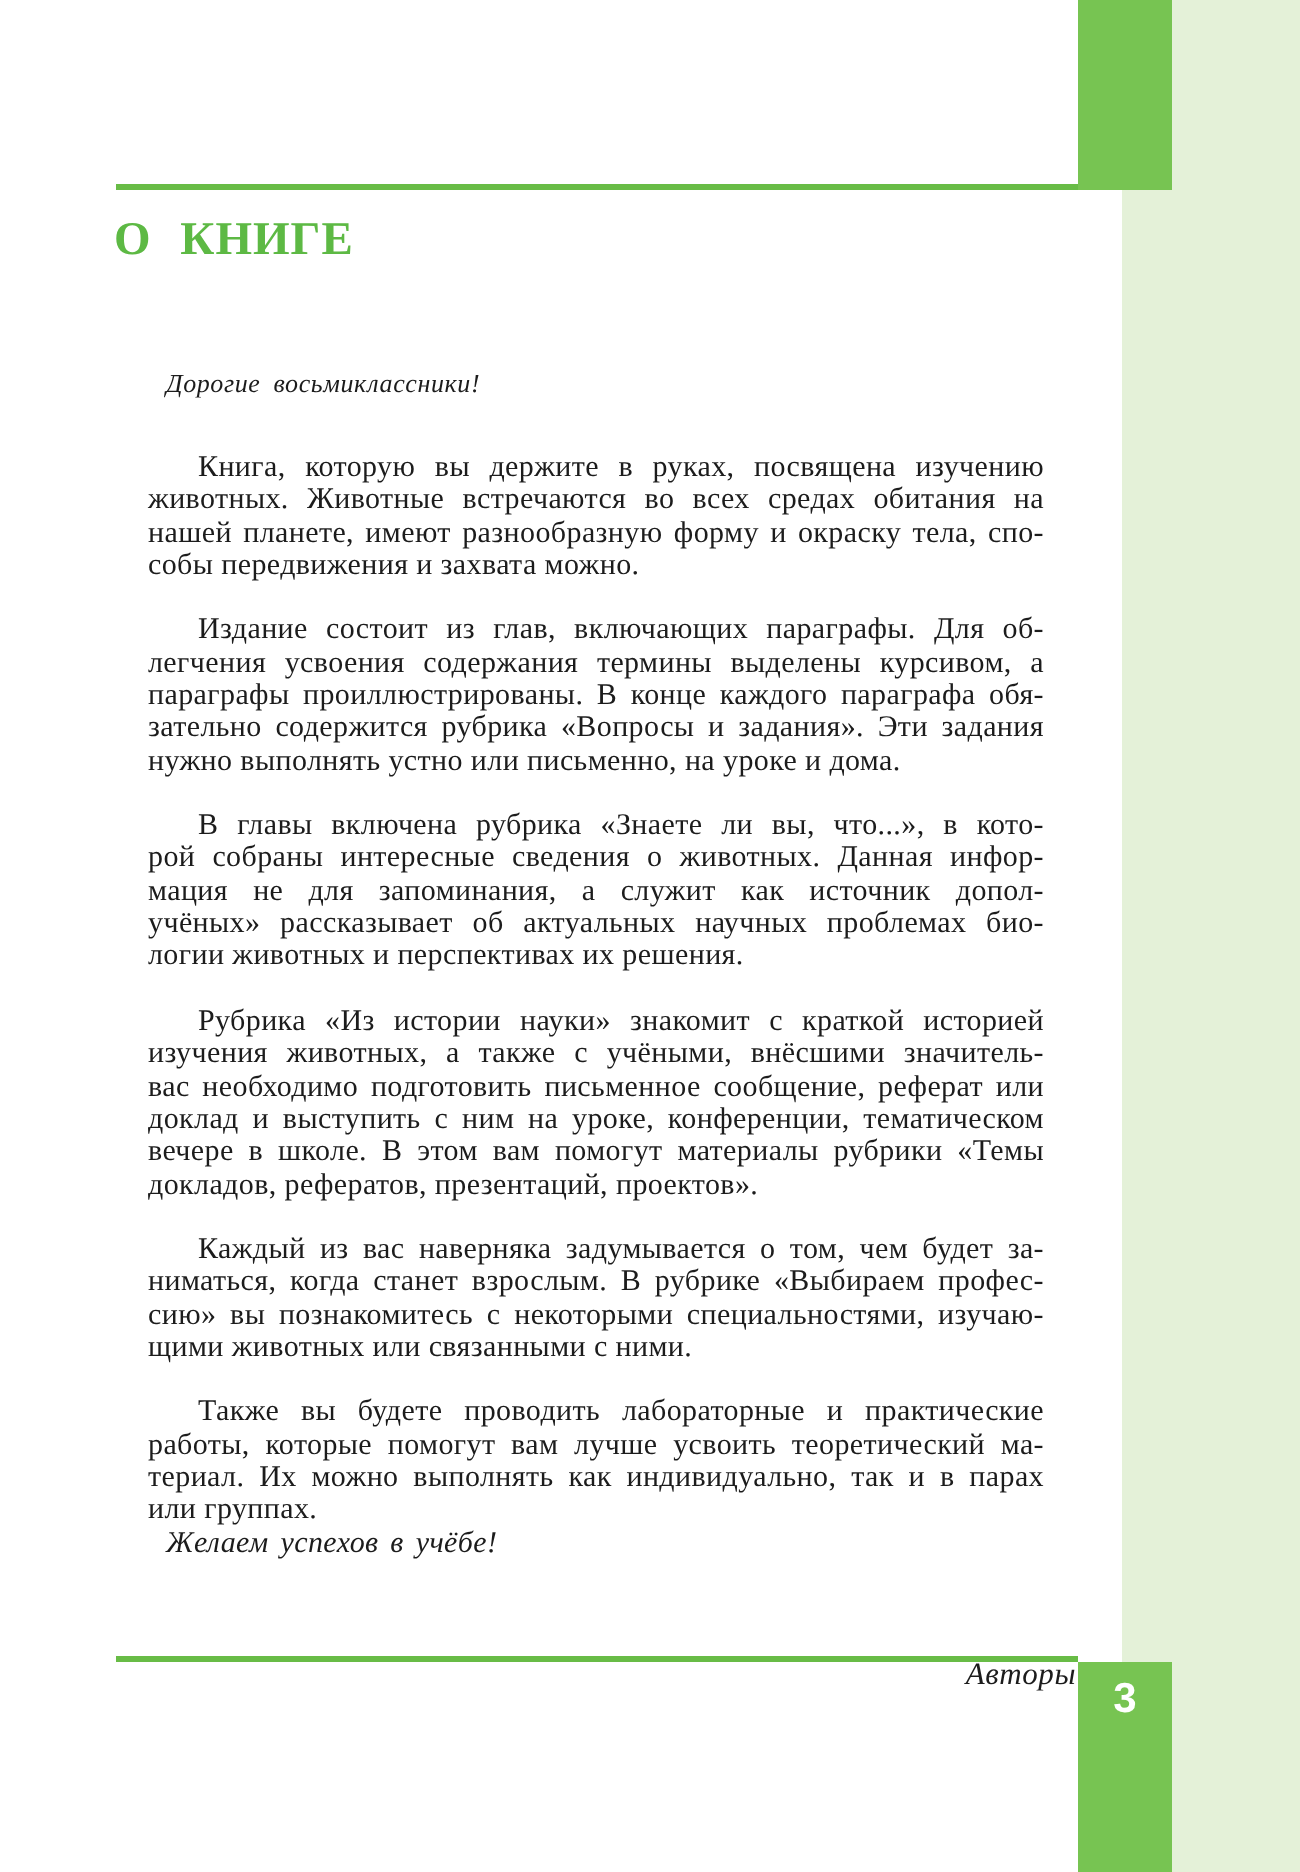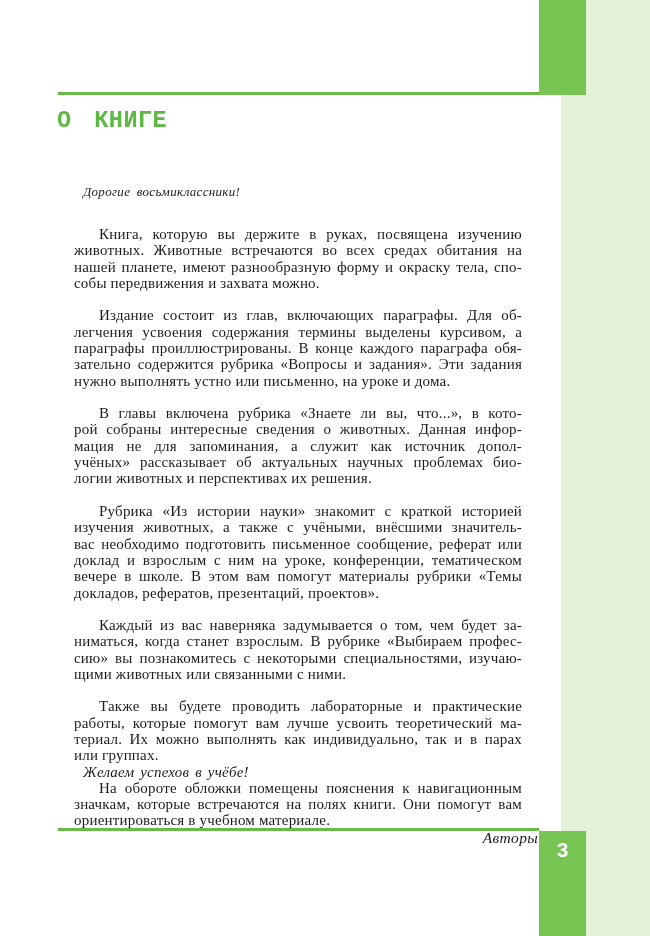--- a/index.html
+++ b/index.html
@@ -23,21 +23,21 @@
     background: var(--box, #77c452);
   }
   .header-rule {
     position: absolute;
     left: 58px; top: 92px; width: 481px; height: 2.5px;
     background: var(--rule, #68bc46);
   }
   .page-title {
     position: absolute;
     left: 57px; top: 109px;
-    font-family: Liberation Mono, monospace;
+    font-family: Liberation Serif, serif;
     font-weight: 700;
     font-size: 23.5px;
     line-height: 1;
     letter-spacing: 0.5px;
     word-spacing: 8px;
     color: var(--title, #5db944);
   }
   .greeting {
     position: absolute;
     left: 58px; top: 182px; width: 480px;
@@ -134,41 +134,36 @@
         <div class="line first">В главы включена рубрика «Знаете ли вы, что...», в кото-</div>
         <div class="line">рой собраны интересные сведения о животных. Данная инфор-</div>
         <div class="line">мация не для запоминания, а служит как источник допол-</div>
         <div class="line">учёных» рассказывает об актуальных научных проблемах био-</div>
         <div class="line last">логии животных и перспективах их решения.</div>
       </div>
       <div class="para">
         <div class="line first">Рубрика «Из истории науки» знакомит с краткой историей</div>
         <div class="line">изучения животных, а также с учёными, внёсшими значитель-</div>
         <div class="line">вас необходимо подготовить письменное сообщение, реферат или</div>
-        <div class="line">доклад и взрослым с ним на уроке, конференции, тематическом</div>
+        <div class="line">доклад и выступить с ним на уроке, конференции, тематическом</div>
         <div class="line">вечере в школе. В этом вам помогут материалы рубрики «Темы</div>
         <div class="line last">докладов, рефератов, презентаций, проектов».</div>
       </div>
       <div class="para">
         <div class="line first">Каждый из вас наверняка задумывается о том, чем будет за-</div>
         <div class="line">ниматься, когда станет взрослым. В рубрике «Выбираем профес-</div>
         <div class="line">сию» вы познакомитесь с некоторыми специальностями, изучаю-</div>
         <div class="line last">щими животных или связанными с ними.</div>
       </div>
       <div class="para">
         <div class="line first">Также вы будете проводить лабораторные и практические</div>
         <div class="line">работы, которые помогут вам лучше усвоить теоретический ма-</div>
         <div class="line">териал. Их можно выполнять как индивидуально, так и в парах</div>
         <div class="line last">или группах.</div>
       </div>
-      <div class="para">
-        <div class="line first">На обороте обложки помещены пояснения к навигационным</div>
-        <div class="line">значкам, которые встречаются на полях книги. Они помогут вам</div>
-        <div class="line last">ориентироваться в учебном материале.</div>
-      </div>
     </div>
 
   <div class="closing">Желаем успехов в учёбе!</div>
   <div class="signature">Авторы</div>
 
   <div class="footer-rule"></div>
   <div class="bottom-box">
     <span class="page-number">3</span>
   </div>
 </div>

